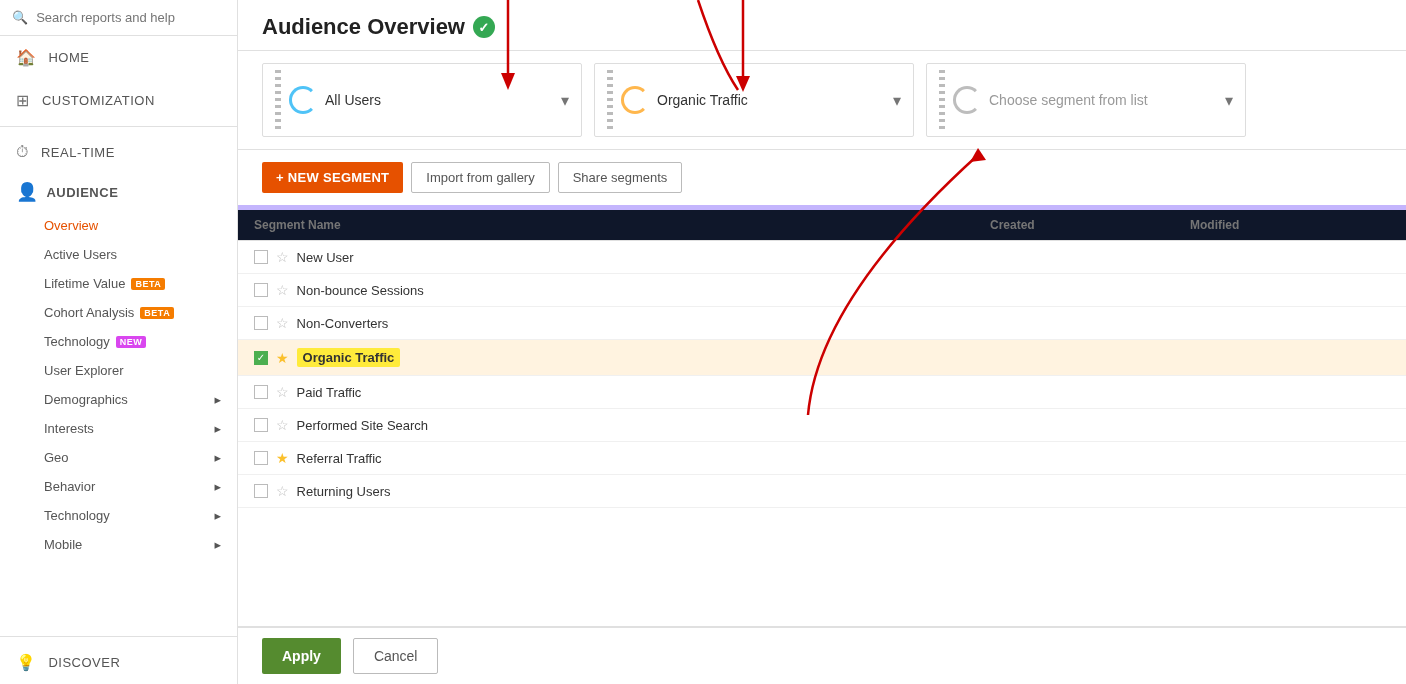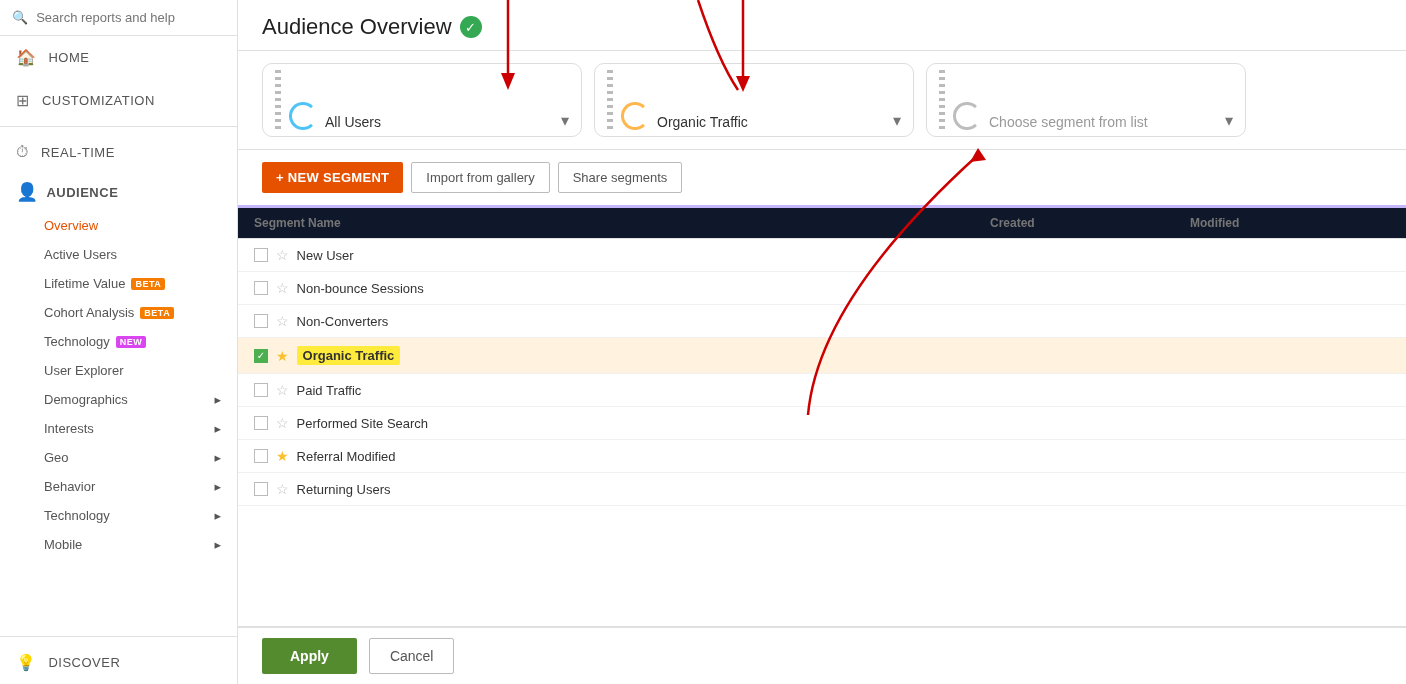--- a/index.html
+++ b/index.html
@@ -94,21 +94,21 @@
       flex-direction: column;
       overflow: hidden;
     }
     .top-header {
       padding: 14px 24px 10px;
       border-bottom: 1px solid #e0e0e0;
       background: #fff;
     }
     .page-title {
       font-size: 22px;
-      font-weight: 400;
+      font-weight: 700;
       color: #222;
       display: flex;
       align-items: center;
       gap: 8px;
     }
     .green-check {
       width: 22px; height: 22px;
       background: #34a853;
       border-radius: 50%;
       display: inline-flex;
@@ -121,23 +121,23 @@
     .segment-bar {
       display: flex;
       align-items: center;
       padding: 12px 24px;
       gap: 12px;
       background: #fff;
       border-bottom: 1px solid #e0e0e0;
     }
     .segment-pill {
       display: flex;
-      align-items: flex-end;
+      align-items: center;
       border: 1px solid #ddd;
-      border-radius: 10px;
+      border-radius: 2px;
       padding: 6px 12px;
       gap: 8px;
       min-width: 320px;
       cursor: pointer;
       background: #fff;
       position: relative;
     }
     .segment-icon-blue {
       width: 28px; height: 28px;
       border: 3px solid #4fc3f7;
@@ -182,21 +182,21 @@
       overflow: hidden;
       display: flex;
       flex-direction: column;
     }
 
     
     .toolbar {
       display: flex;
       padding: 12px 24px;
       gap: 8px;
-      border-bottom: 3px solid #c4b5fd;
+      border-bottom: 5px solid #c4b5fd;
     }
     .btn-new-segment {
       background: #e65100;
       color: #fff;
       border: none;
       padding: 8px 14px;
       font-size: 13px;
       font-weight: 600;
       cursor: pointer;
       border-radius: 2px;
@@ -305,21 +305,21 @@
       align-items: center;
       padding: 10px 24px;
       border-top: 2px solid #e0e0e0;
       gap: 12px;
       background: #fff;
     }
     .btn-apply {
       background: #558b2f;
       color: #fff;
       border: none;
-      padding: 10px 28px;
+      padding: 10px 20px;
       font-size: 14px;
       font-weight: 600;
       cursor: pointer;
       border-radius: 2px;
     }
     .btn-cancel {
       background: #fff;
       color: #555;
       border: 1px solid #bbb;
       padding: 9px 20px;
@@ -543,21 +543,21 @@
               <span class="seg-name">Performed Site Search</span>
             </div>
             <span></span>
             <span></span>
           </div>
 
           <div class="table-row">
             <div class="row-left">
               <div class="checkbox"></div>
               <span class="star filled">★</span>
-              <span class="seg-name">Referral Modified</span>
+              <span class="seg-name">Referral Traffic</span>
             </div>
             <span></span>
             <span></span>
           </div>
 
           <div class="table-row">
             <div class="row-left">
               <div class="checkbox"></div>
               <span class="star">☆</span>
               <span class="seg-name">Returning Users</span>

